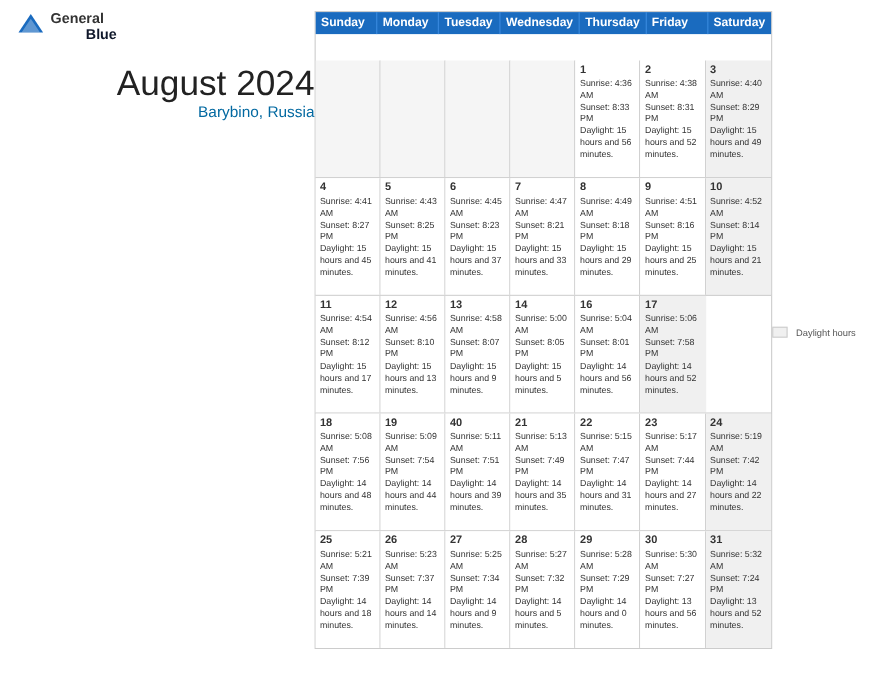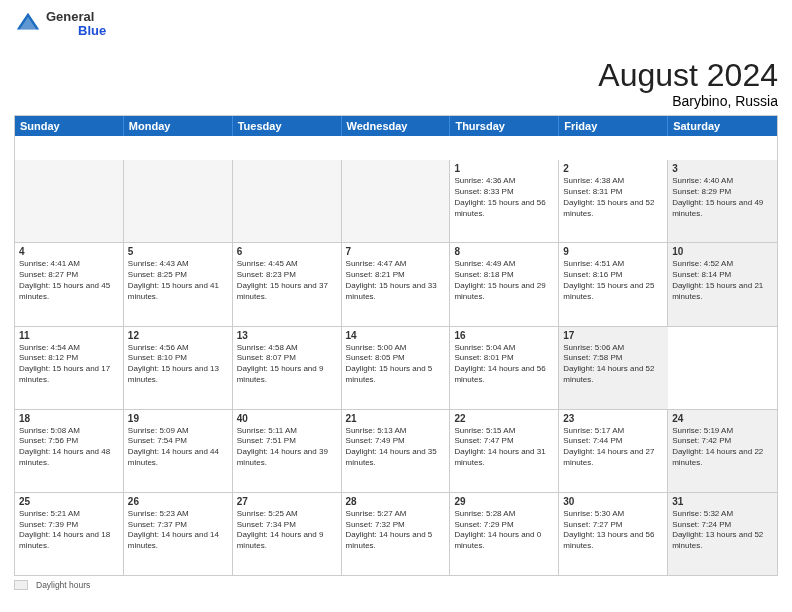--- a/index.html
+++ b/index.html
@@ -8,58 +8,57 @@
       height: 612px;
       font-family: Arial, sans-serif;
       background: #fff;
       overflow: hidden;
     }
     .page {
       width: 792px;
       height: 600px;
       padding: 10px 14px;
       display: flex;
-      flex-direction: column;
       justify-content: center;
     }
     .header {
       display: flex;
       justify-content: space-between;
       align-items: flex-start;
       margin-bottom: 6px;
     }
     .logo {
       display: flex;
       align-items: center;
       gap: 4px;
     }
     .logo-text {
       font-size: 13px;
       font-weight: bold;
       line-height: 1.1;
     }
     .logo-text .general { color: #333; }
-    .logo-text .blue { color: #1d4ed8; padding-left: 32px; }
+    .logo-text .blue { color: #0f172a; padding-left: 32px; }
     .logo-icon {
       width: 28px;
       height: 28px;
     }
     .title-block {
       text-align: right;
     }
     .month-year {
       font-size: 32px;
       font-weight: normal;
       color: #222;
       line-height: 1.1;
       margin-top: 48px;
     }
     .location {
       font-size: 14px;
-      color: #000000;
+      color: #0369a1;
     }
     .calendar {
       flex: 1;
       display: flex;
       flex-direction: column;
       border: 1px solid #ccc;
       gap: 24px;
     }
     .cal-header {
       display: grid;

